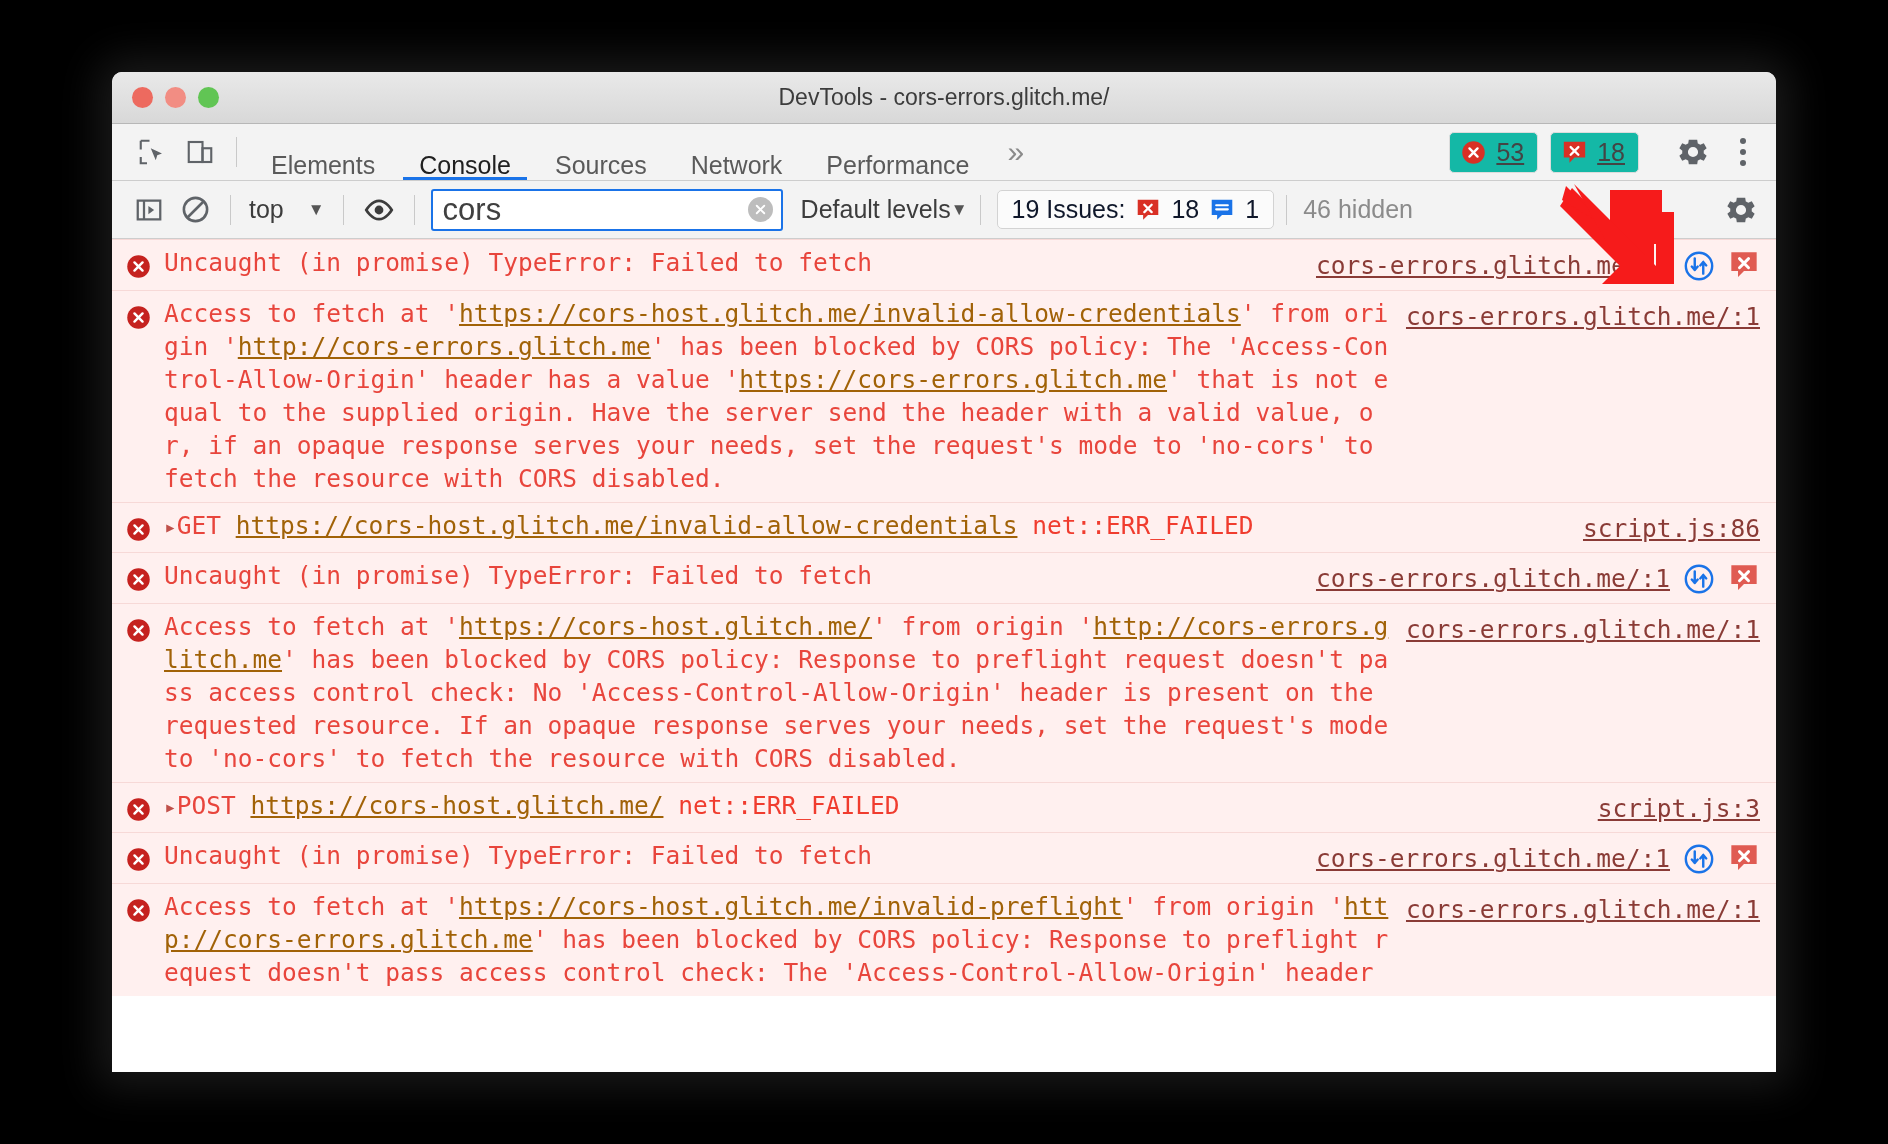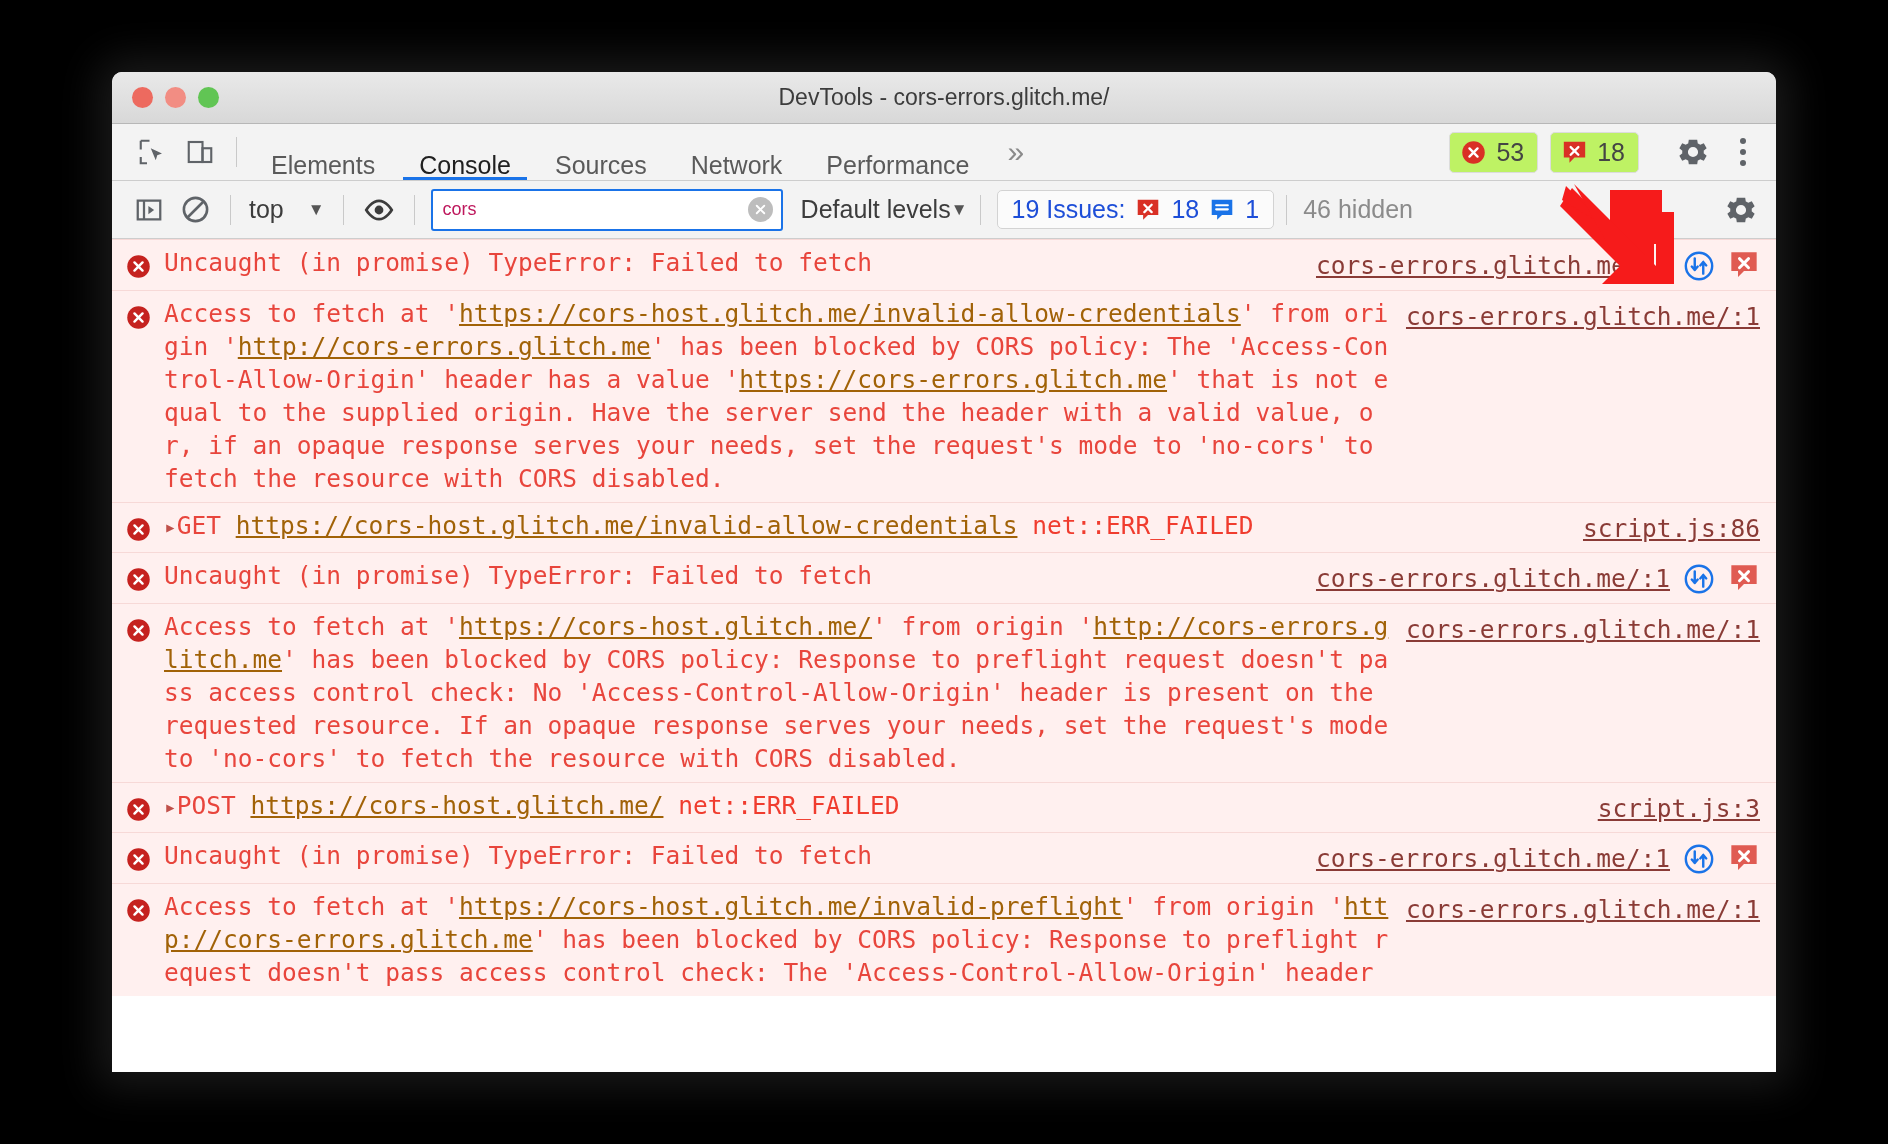--- a/index.html
+++ b/index.html
@@ -86,23 +86,23 @@
   }
   .tabstrip-right {
     margin-left: auto;
     display: flex; align-items: center;
     padding-right: 16px; gap: 12px;
   }
   .count-pill {
     display: flex; align-items: center; gap: 9px;
     border: 1px solid #dcdcdc;
     border-radius: 5px;
-    background: #bef264;
+    background: #14b8a6;
     padding: 5px 13px 5px 10px;
-    font-size: 25px; color: #444;
+    font-size: 25px; color: #444; text-decoration: underline;
   }
   .gear {
     width: 42px; height: 42px;
     display: flex; align-items: center; justify-content: center;
   }
   .kebab {
     width: 34px; height: 42px;
     display: flex; flex-direction: column;
     align-items: center; justify-content: center; gap: 5px;
   }
@@ -133,41 +133,41 @@
     background: #ffffff;
     border-radius: 3px;
     display: flex; align-items: center;
     padding: 0 38px 0 10px;
     margin-left: 4px;
   }
   .filter-input-wrap input {
     border: none; outline: none;
     width: 100%;
     font-family: "Liberation Sans", sans-serif;
-    font-size: 18px; color: #be185d;
+    font-size: 31px; color: #404040;
     background: transparent;
   }
   .clear-x {
     position: absolute; right: 8px;
     width: 25px; height: 25px; border-radius: 50%;
     background: #bdbdbd;
     display: flex; align-items: center; justify-content: center;
   }
   .clear-x svg { display: block; }
   .levels {
     display: flex; align-items: center; 
     font-size: 25px; color: #3c3c3c;
     margin-left: 18px;
   }
   .issues-pill {
     display: flex; align-items: center; gap: 10px;
     border: 1px solid #d3d3d3; border-radius: 5px;
     background: #fbfbfb;
     padding: 4px 14px;
-    font-size: 25px; color: #1d4ed8;
+    font-size: 25px; color: #0f172a;
     margin-left: 4px;
   }
   .hidden-note {
     font-size: 25px; color: #8b8b8b;
     margin-left: 4px; white-space: nowrap;
   }
   .fb-right { margin-left: auto; display: flex; align-items: center; }
 
   
   .console {

